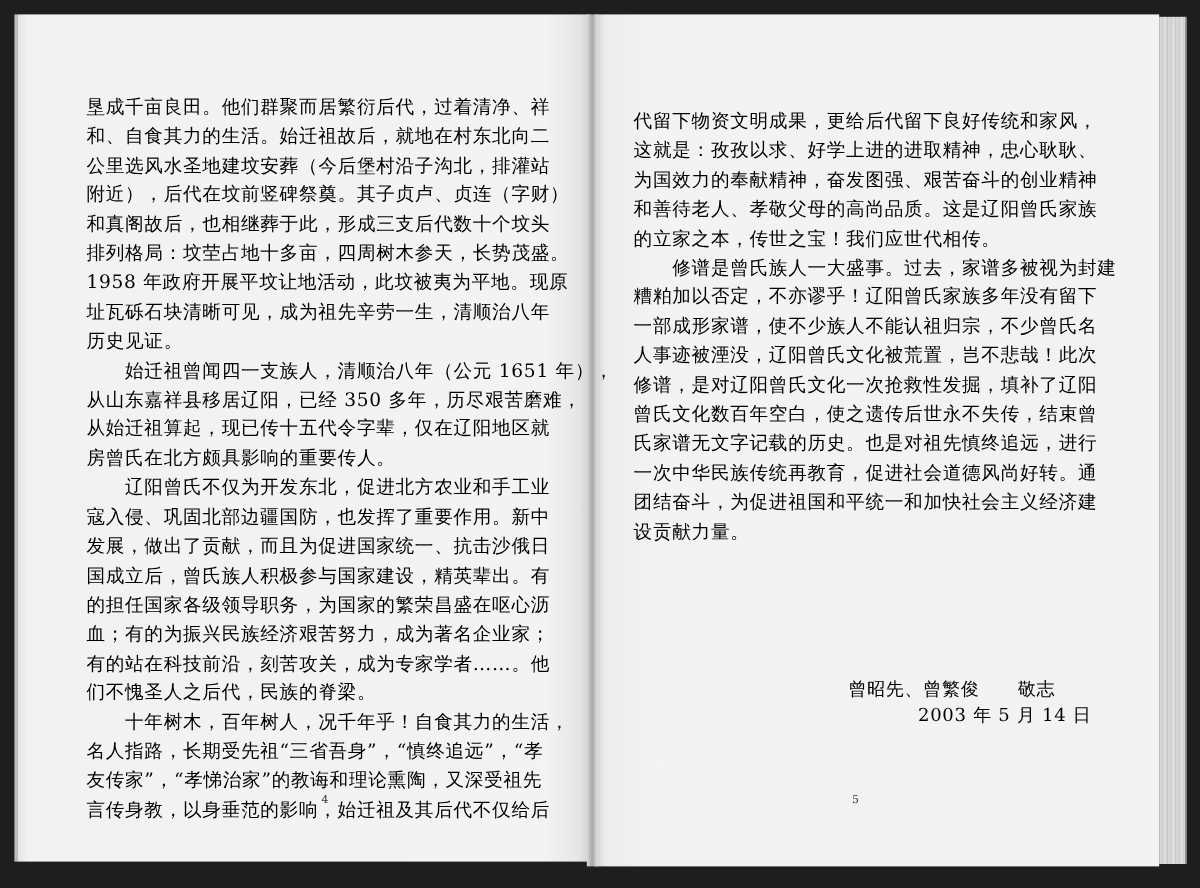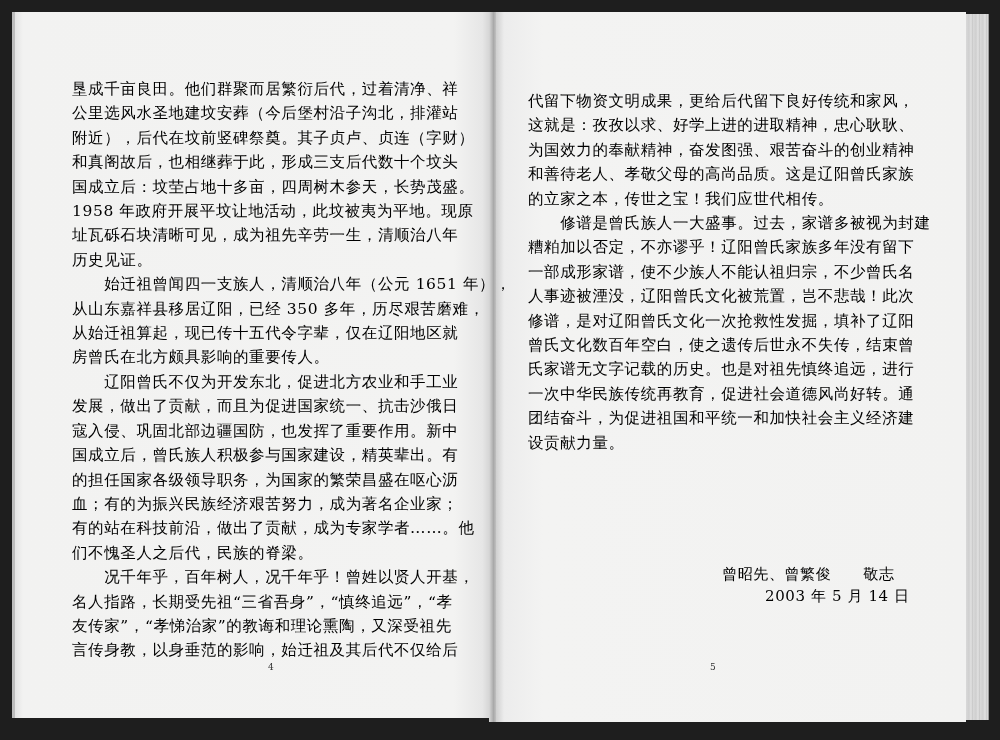--- a/index.html
+++ b/index.html
@@ -37,61 +37,62 @@
     position:absolute;
     font-size:15.5px;
     line-height:24.4px;
     letter-spacing:0.6px;
   }
   .left-text { left:72px; top:77px; width:392px; }
   .right-text { left:528px; top:89px; width:392px; }
   .line { white-space:nowrap; display:block; }
   .signature {
     position:absolute; left:707px; top:563px;
-    font-size:15px; line-height:22px; letter-spacing:0.6px;text-align:center;
+    font-size:15px; line-height:22px; letter-spacing:0.6px;
   }
   .sig-names { display:block; white-space:nowrap; }
   .sig-names .tail { margin-left:32px; }
   .sig-date { display:block; padding-left:58px; white-space:nowrap; }
   .page-num {
     position:absolute; font-size:9px; color:#333;
   }
   .pn-left { left:268px; top:662px; }
   .pn-right { left:710px; top:662px; }
 </style>
 </head>
 <body>
 
 <div class="page page-left"></div>
 <div class="spine"></div>
 <div class="page page-right"></div>
 <div class="edge-right"></div>
 
 <div class="text-block left-text">
   <span class="line">垦成千亩良田。他们群聚而居繁衍后代，过着清净、祥</span>
+  <span class="line">和、自食其力的生活。始迁祖故后，就地在村东北向二</span>
   <span class="line">公里选风水圣地建坟安葬（今后堡村沿子沟北，排灌站</span>
   <span class="line">附近），后代在坟前竖碑祭奠。其子贞卢、贞连（字财）</span>
   <span class="line">和真阁故后，也相继葬于此，形成三支后代数十个坟头</span>
-  <span class="line">国成立后：坟茔占地十多亩，四周树木参天，长势茂盛。</span>
+  <span class="line">排列格局：坟茔占地十多亩，四周树木参天，长势茂盛。</span>
   <span class="line">1958 年政府开展平坟让地活动，此坟被夷为平地。现原</span>
   <span class="line">址瓦砾石块清晰可见，成为祖先辛劳一生，清顺治八年</span>
   <span class="line">历史见证。</span>
   <span class="line">　　始迁祖曾闻四一支族人，清顺治八年（公元 1651 年），</span>
   <span class="line">从山东嘉祥县移居辽阳，已经 350 多年，历尽艰苦磨难，</span>
   <span class="line">从始迁祖算起，现已传十五代令字辈，仅在辽阳地区就</span>
   <span class="line">房曾氏在北方颇具影响的重要传人。</span>
   <span class="line">　　辽阳曾氏不仅为开发东北，促进北方农业和手工业</span>
+  <span class="line">寇入侵、巩固北部边疆国防，也发挥了重要作用。新中</span>
   <span class="line">发展，做出了贡献，而且为促进国家统一、抗击沙俄日</span>
-  <span class="line">寇入侵、巩固北部边疆国防，也发挥了重要作用。新中</span>
   <span class="line">国成立后，曾氏族人积极参与国家建设，精英辈出。有</span>
   <span class="line">的担任国家各级领导职务，为国家的繁荣昌盛在呕心沥</span>
   <span class="line">血；有的为振兴民族经济艰苦努力，成为著名企业家；</span>
-  <span class="line">有的站在科技前沿，做出了贡献，成为专家学者……。他</span>
+  <span class="line">有的站在科技前沿，刻苦攻关，成为专家学者……。他</span>
   <span class="line">们不愧圣人之后代，民族的脊梁。</span>
-  <span class="line">　　况千年乎，百年树人，况千年乎！曾姓以贤人开基，</span>
+  <span class="line">　　十年树木，百年树人，况千年乎！自食其力的生活，</span>
   <span class="line">名人指路，长期受先祖“三省吾身”，“慎终追远”，“孝</span>
   <span class="line">友传家”，“孝悌治家”的教诲和理论熏陶，又深受祖先</span>
   <span class="line">言传身教，以身垂范的影响，始迁祖及其后代不仅给后</span>
 </div>
 
 <div class="text-block right-text">
   <span class="line">代留下物资文明成果，更给后代留下良好传统和家风，</span>
   <span class="line">这就是：孜孜以求、好学上进的进取精神，忠心耿耿、</span>
   <span class="line">为国效力的奉献精神，奋发图强、艰苦奋斗的创业精神</span>
   <span class="line">和善待老人、孝敬父母的高尚品质。这是辽阳曾氏家族</span>

